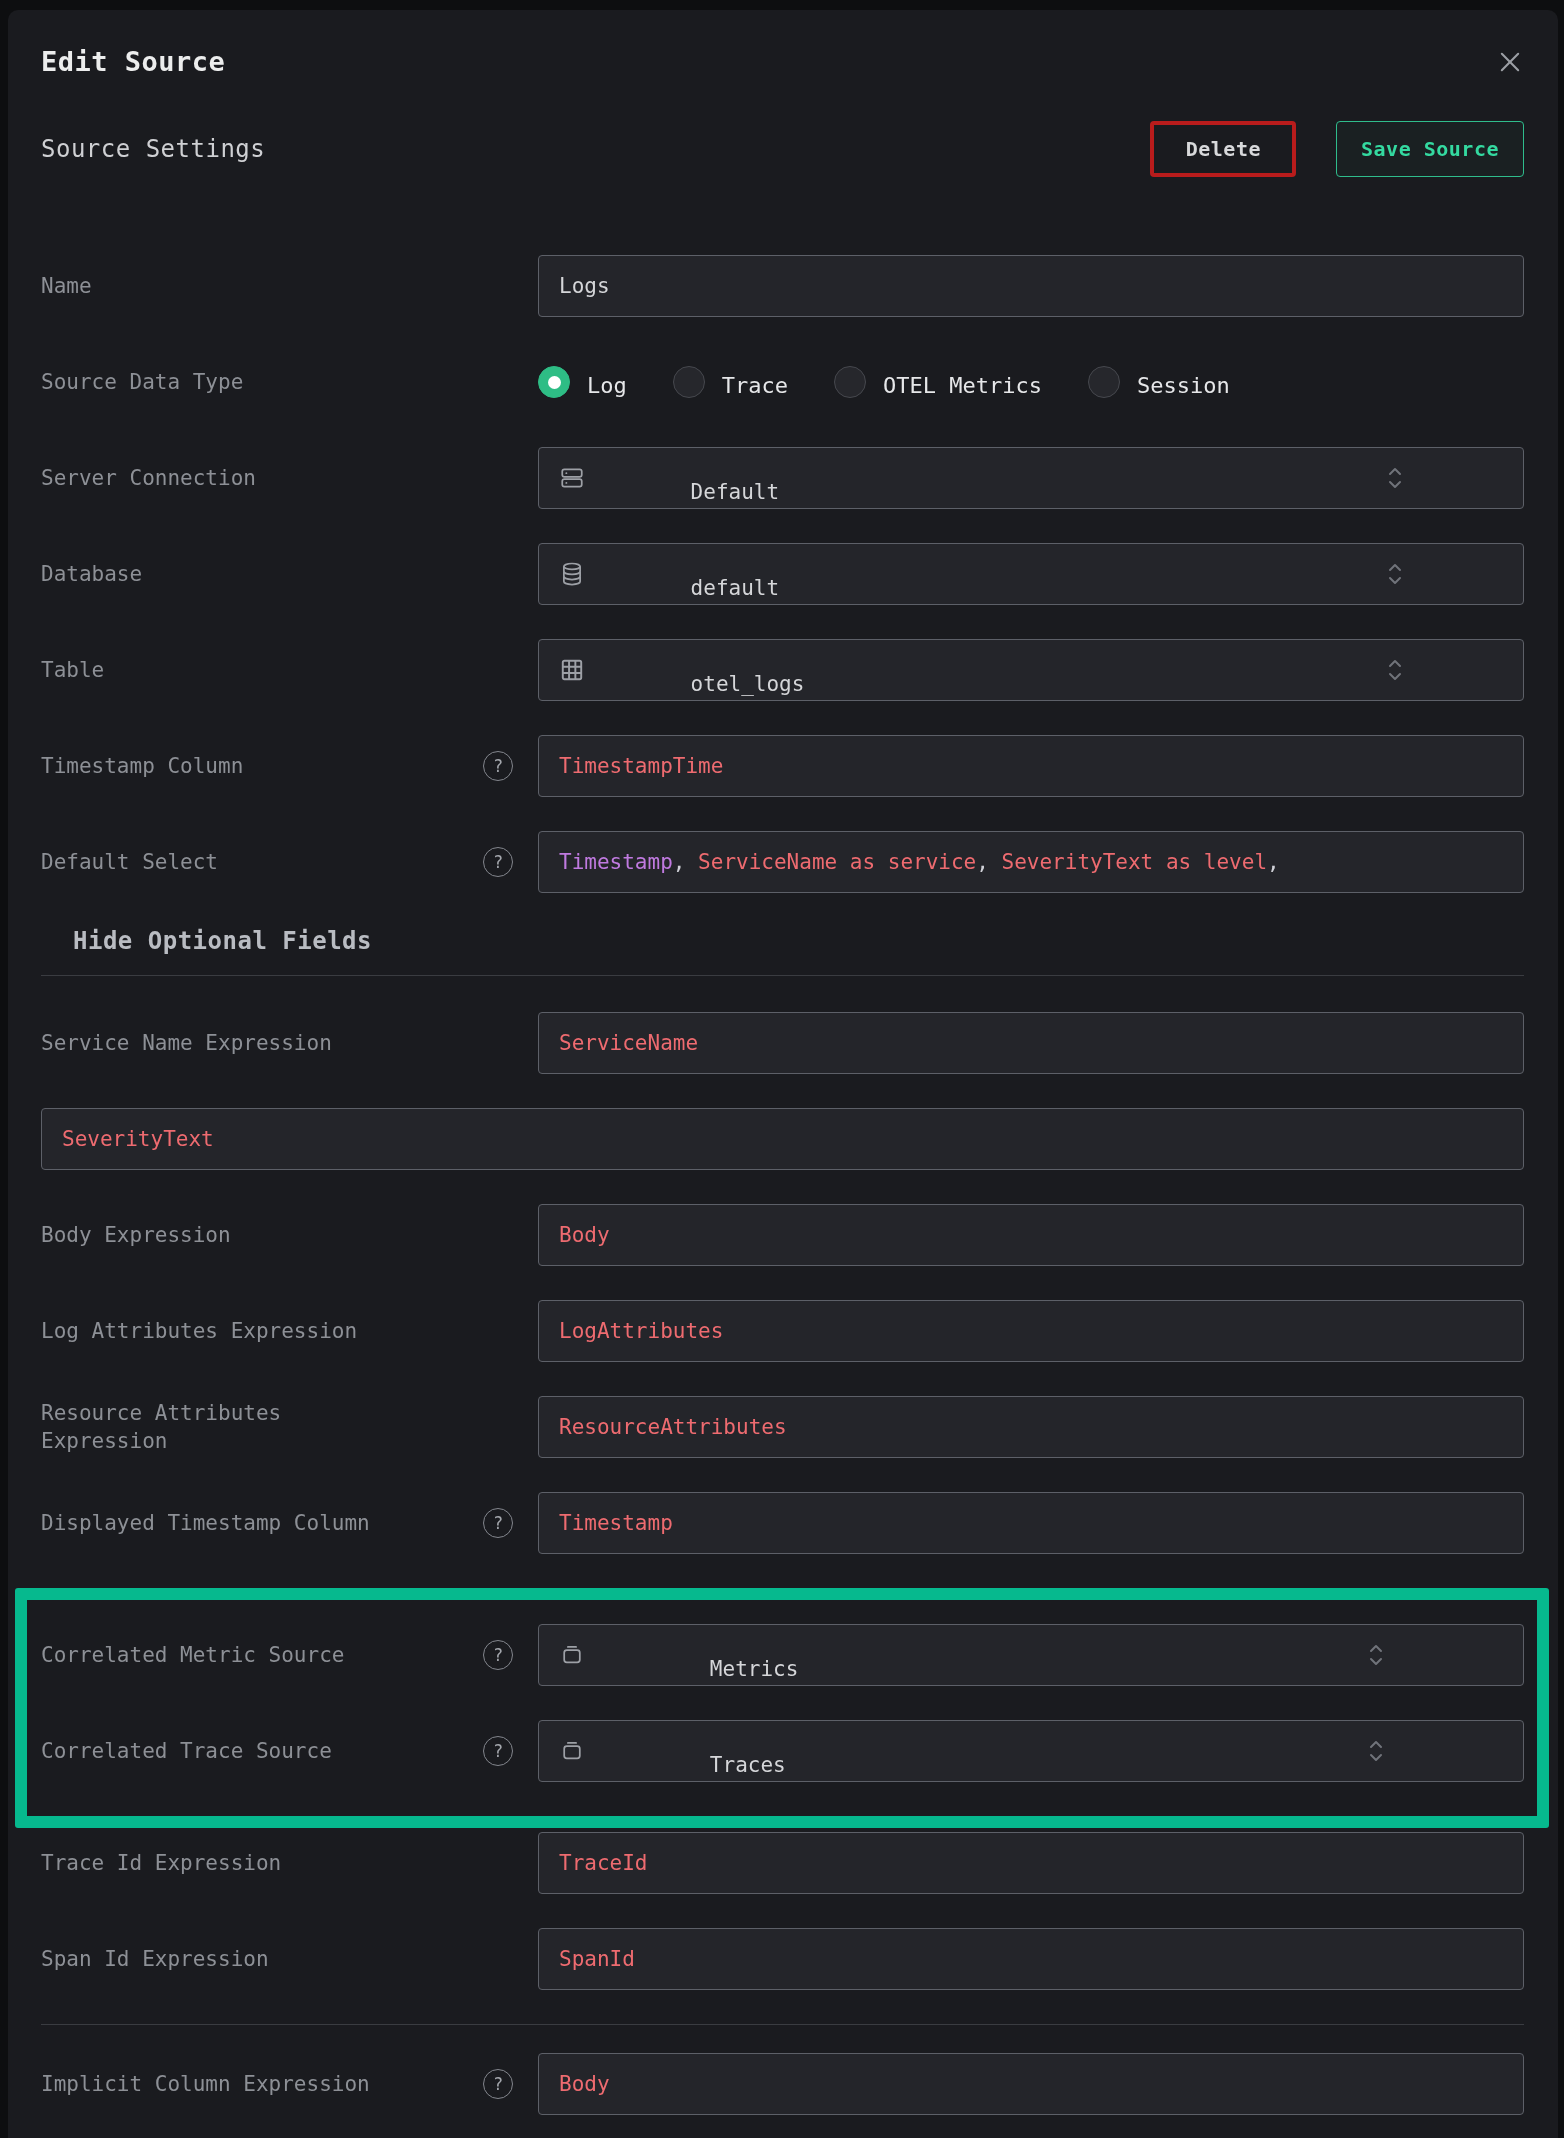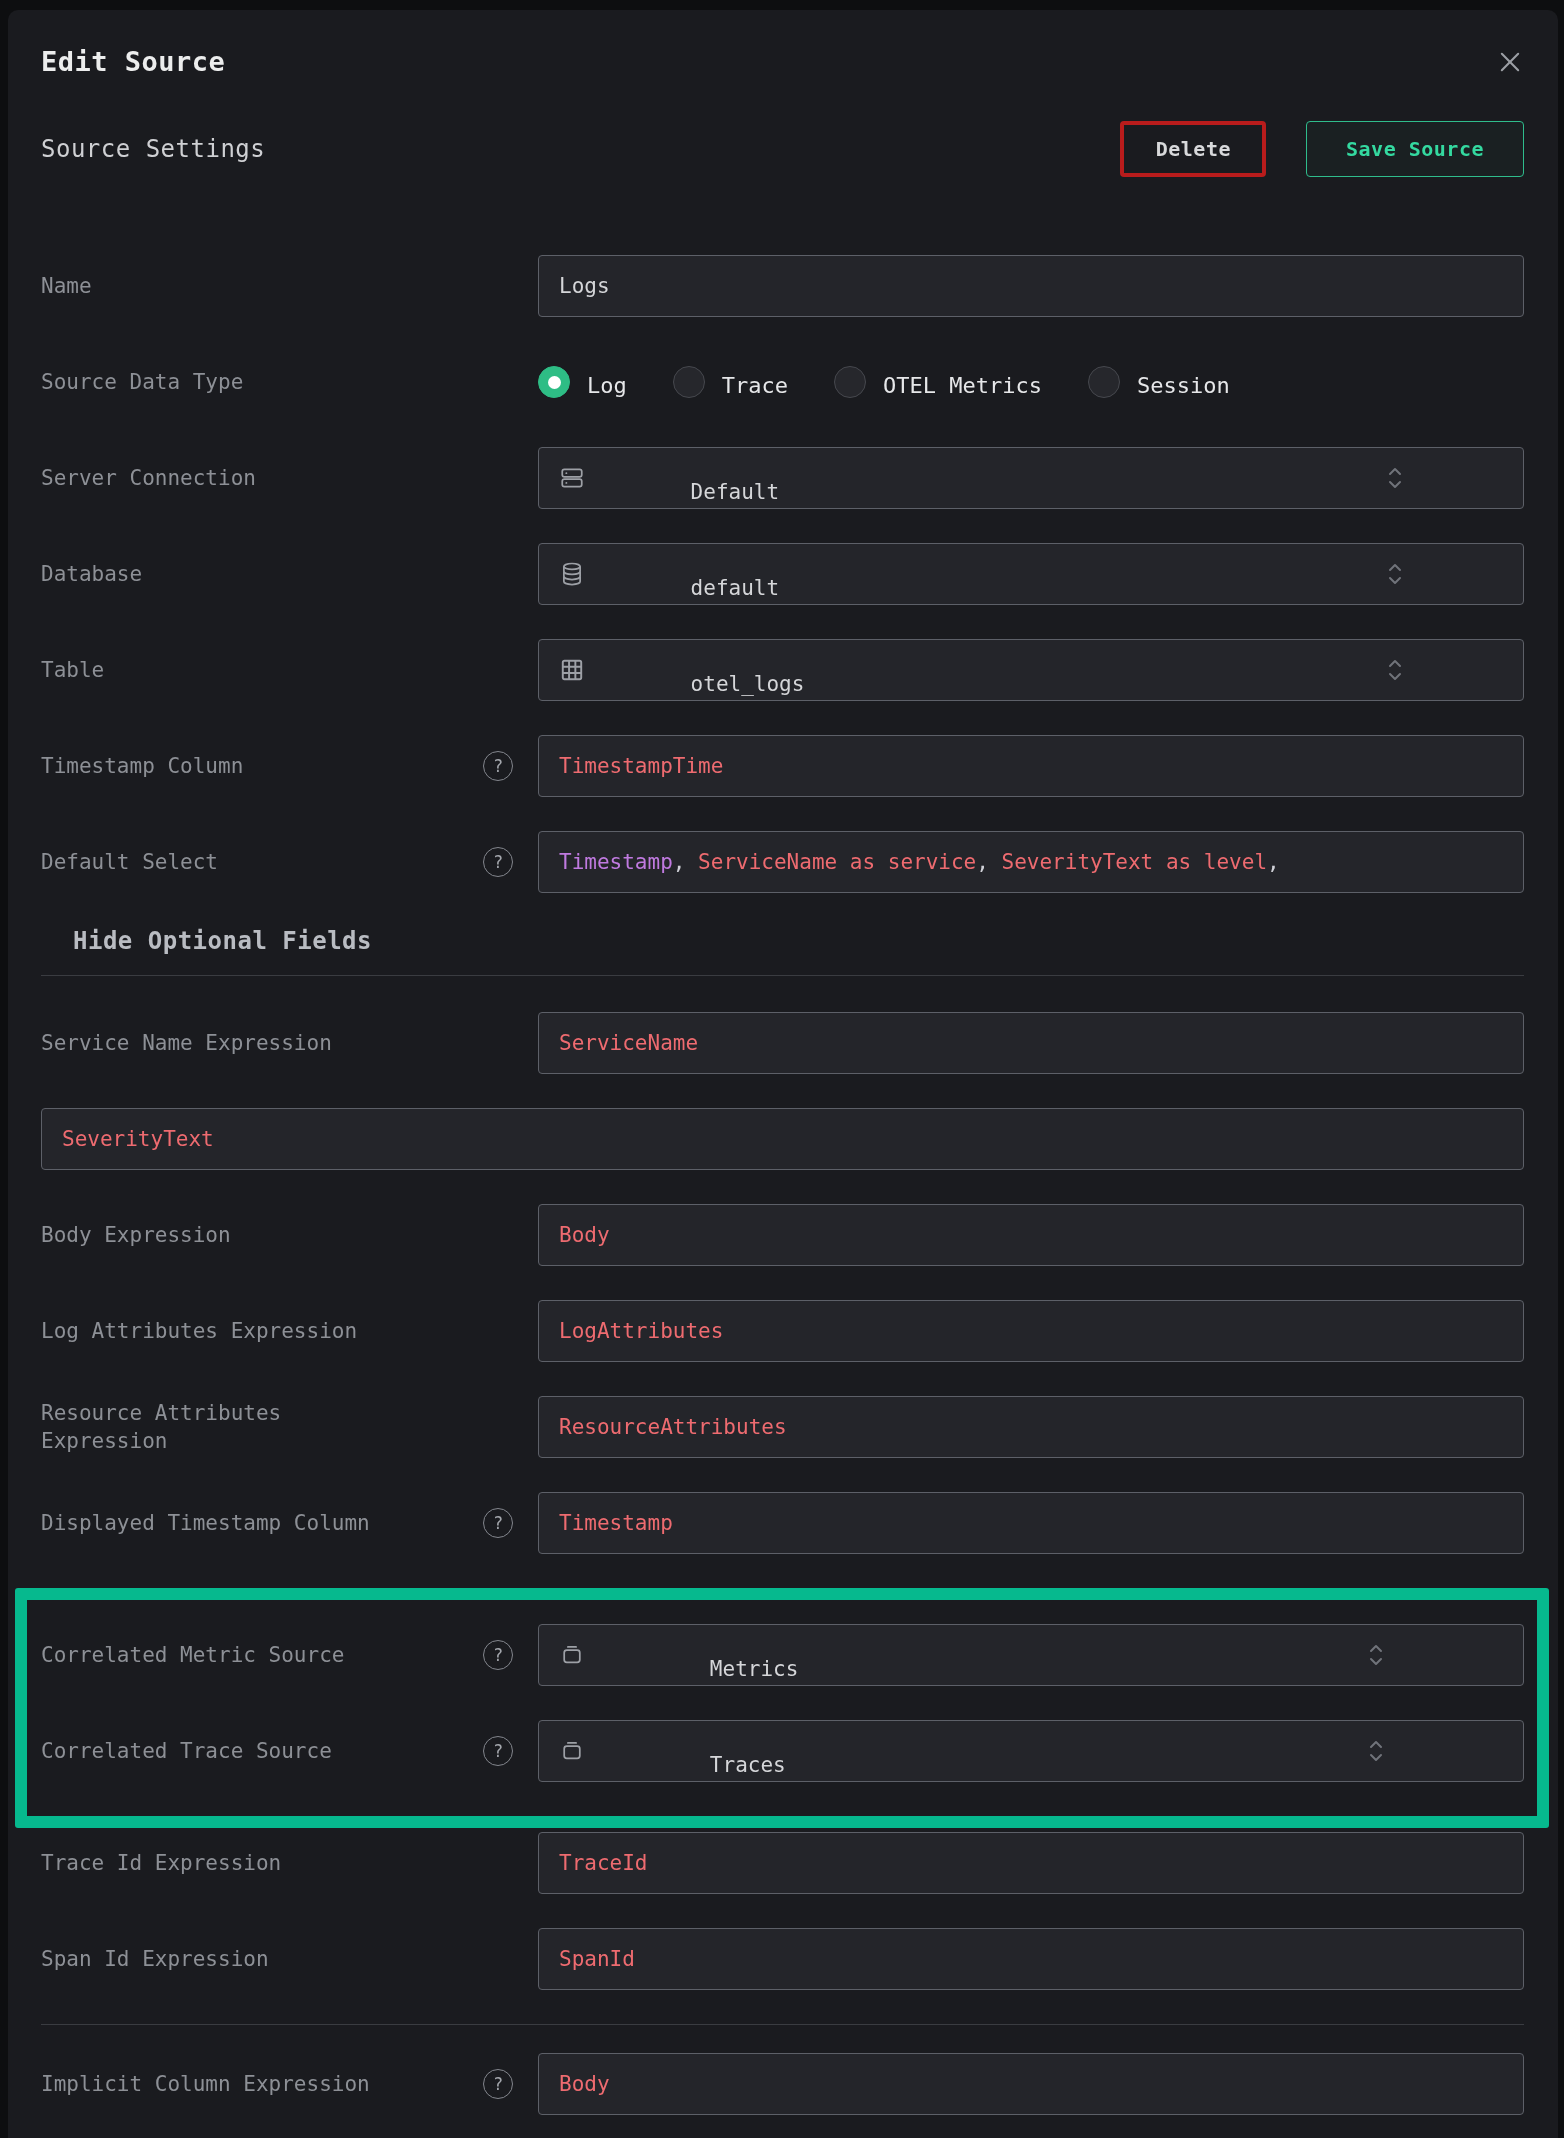--- a/index.html
+++ b/index.html
@@ -49,21 +49,21 @@
   .btn{
     height:56px;display:inline-flex;align-items:center;justify-content:center;
     border-radius:4px;font-size:20px;font-weight:bold;cursor:pointer;
     font-family:inherit;letter-spacing:.5px;
   }
   .btn-delete{
     width:146px;background:transparent;border:4px solid #b91c1c;color:#d8d9db;
     margin-right:30px;
   }
   .btn-save{
-    width:218px;background:rgba(46,189,133,.04);
+    width:188px;background:rgba(46,189,133,.04);
     border:1px solid #2fbc8c;color:var(--save-green);
   }
   .form{padding:0 8px;}
   .form-row{
     display:flex;align-items:center;min-height:62px;margin-bottom:34px;
   }
   .row-label{
     width:472px;min-width:472px;margin-right:25px;
     display:flex;align-items:center;justify-content:space-between;
     align-self:center;

